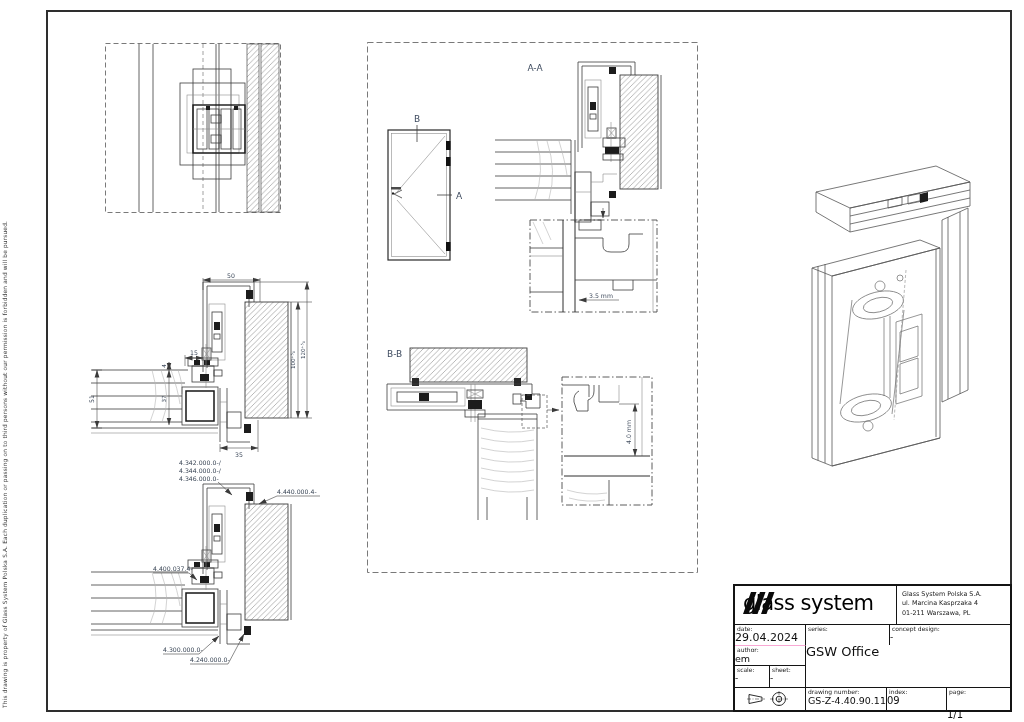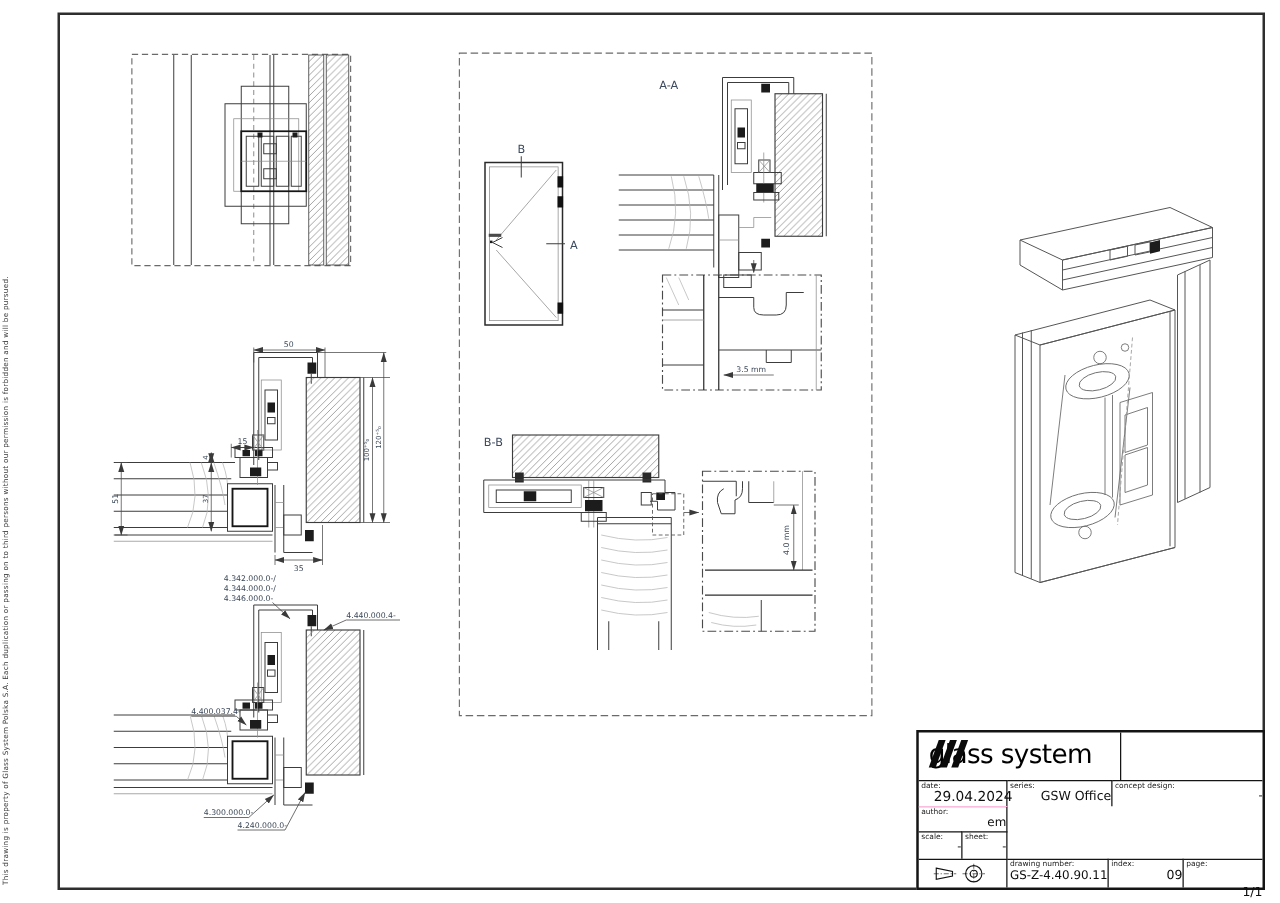--- a/index.html
+++ b/index.html
@@ -27,21 +27,21 @@
   .grain{stroke:#b5b5b5;stroke-width:.6;fill:none;}
   .dimln{stroke:#4a4a4a;stroke-width:.6;fill:none;}
   .ldr{stroke:#3f3f3f;stroke-width:.6;fill:none;}
   
   .tb{
     position:absolute;left:733px;top:584px;width:279px;height:128px;
     border:2px solid #141414;box-sizing:border-box;background:#fff;color:#111;
   }
   .tb .cell{position:absolute;box-sizing:border-box;border-color:#141414;}
   .tb .lab{font-size:6px;color:#1a1a1a;padding:1px 0 0 2px;line-height:1;}
-  .tb .val{text-align:right;color:#0e0e0e;padding-left:12px;}
+  .tb .val{text-align:left;color:#0e0e0e;}
   .logo-row{display:flex;align-items:center;gap:6px;padding:5px 4px 2px 8px;}
   .logo-text{font-size:21px;color:#000;letter-spacing:-.5px;}
   .addr{font-size:6.4px;line-height:1.45;color:#1a1a1a;padding:4px 0 0 5px;}
 </style>
 </head>
 <body>
 
 <svg width="0" height="0">
   <defs>
     <pattern id="hatch" patternUnits="userSpaceOnUse" width="5.5" height="5.5">
@@ -383,28 +383,33 @@
   <div class="cell" style="left:0;top:0;width:162px;height:38px;border-right:1px solid #141414;">
     <div class="logo-row">
       <svg width="30" height="24" viewBox="0 0 30 24">
         <path d="M8,1 L13.5,1 L5.5,23 L0,23 Z" fill="#0a0a0a"></path>
         <path d="M17,1 L22.5,1 L14.5,23 L9,23 Z" fill="#0a0a0a"></path>
         <path d="M26,1 L31.5,1 L23.5,23 L18,23 Z" fill="#0a0a0a"></path>
       </svg>
       <span class="logo-text">glass system</span>
     </div>
   </div>
+  <div class="cell addr" style="left:162px;top:0;width:113px;height:38px;">
+    <div>Glass System Polska S.A.</div>
+    <div>ul. Marcina Kasprzaka 4</div>
+    <div>01-211 Warszawa, PL</div>
+  </div>
 
   <div class="cell" style="left:0;top:38px;width:71px;height:21px;border-top:1px solid #141414;border-right:1px solid #141414;">
     <div class="lab">date:</div>
     <div class="val" style="font-size:11px;margin-top:-1px;">29.04.2024</div>
   </div>
   <div class="cell" style="left:71px;top:38px;width:84px;height:21px;border-top:1px solid #141414;border-right:1px solid #141414;">
     <div class="lab">series:</div>
-    <div class="val" style="font-size:10px;">GSW Office</div>
+    <div class="val" style="font-size:13px;margin-top:12px;">GSW Office</div>
   </div>
   <div class="cell" style="left:155px;top:38px;width:120px;height:21px;border-top:1px solid #141414;">
     <div class="lab">concept design:</div>
     <div class="val" style="font-size:9px;">-</div>
   </div>
 
   <div class="cell" style="left:0;top:59px;width:71px;height:20px;border-top:1px solid #f9a8d4;border-right:1px solid #141414;">
     <div class="lab">author:</div>
     <div class="val" style="font-size:9.5px;">em</div>
   </div>

